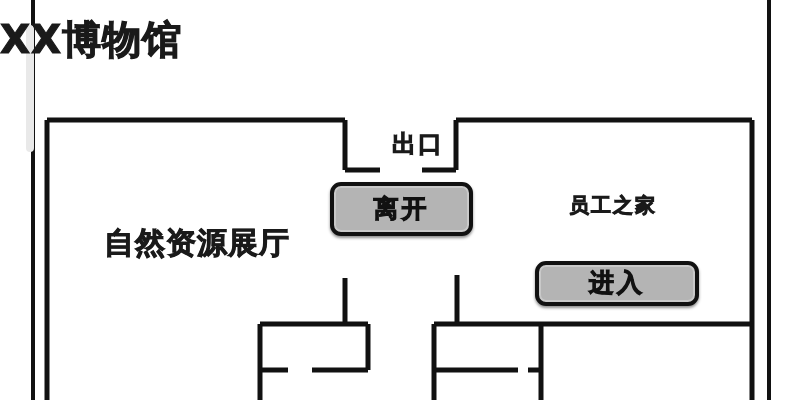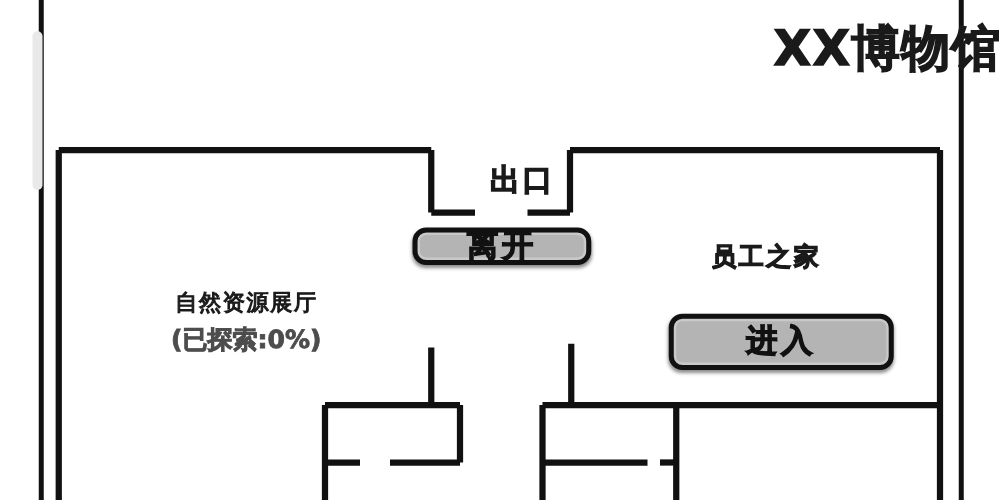--- a/index.html
+++ b/index.html
@@ -51,21 +51,21 @@
     border-radius: 4px;
     background: #e9e9e9;
   }
 
   
   .title {
     position: absolute;
     left: 0;
     top: 16px;
     width: 801px;
-    text-align: right;
+    text-align: left;
     font-size: 39px;
     line-height: 48px;
     font-weight: 700;
     color: #1a1a1a;
     letter-spacing: 1px;
     -webkit-text-stroke: 1.1px #1a1a1a;
     white-space: nowrap;
   }
 
   
@@ -98,25 +98,25 @@
   }
 
   .hall-block {
     position: absolute;
     left: 92px;
     top: 228px;
     width: 210px;
     text-align: center;
   }
   .hall-name {
-    font-size: 18px;
+    font-size: 30px;
     line-height: 29px;
     letter-spacing: 1px;
     color: #1a1a1a;
-    font-weight: 400;
+    font-weight: 700;
     -webkit-text-stroke: 0.9px #1a1a1a;
     white-space: nowrap;
   }
   .hall-progress {
     font-size: 20px;
     line-height: 26px;
     letter-spacing: 0px;
     color: #4d4d4d;
     font-weight: 700;
     -webkit-text-stroke: 0.7px #4d4d4d;
@@ -158,26 +158,26 @@
     letter-spacing: 3px;
     -webkit-text-stroke: 1px #111111;
     white-space: nowrap;
     transform: translateY(-1px);
   }
 
   #btn-leave {
     left: 330px;
     top: 182px;
     width: 143px;
-    height: 30px;
+    height: 54px;
   }
   #btn-enter {
     left: 535px;
-    top: 251px;
-    width: 180px;
+    top: 261px;
+    width: 164px;
     height: 45px;
     align-items: center;
   }
 </style>
 </head>
 <body>
 
 <div id="screen">
 
   <div class="page-rule left"></div>
@@ -225,21 +225,20 @@
   </svg>
 
   <div class="map-label label-exit">出口</div>
 
   <button id="btn-leave" class="map-button">
     <span class="btn-label">离开</span>
   </button>
 
   <div class="hall-block">
     <div class="hall-name">自然资源展厅</div>
-    <div class="hall-progress">(已探索:0%)</div>
   </div>
 
   <div class="map-label label-staff">员工之家</div>
 
   <button id="btn-enter" class="map-button">
     <span class="btn-label">进入</span>
   </button>
 
 </div>
 

